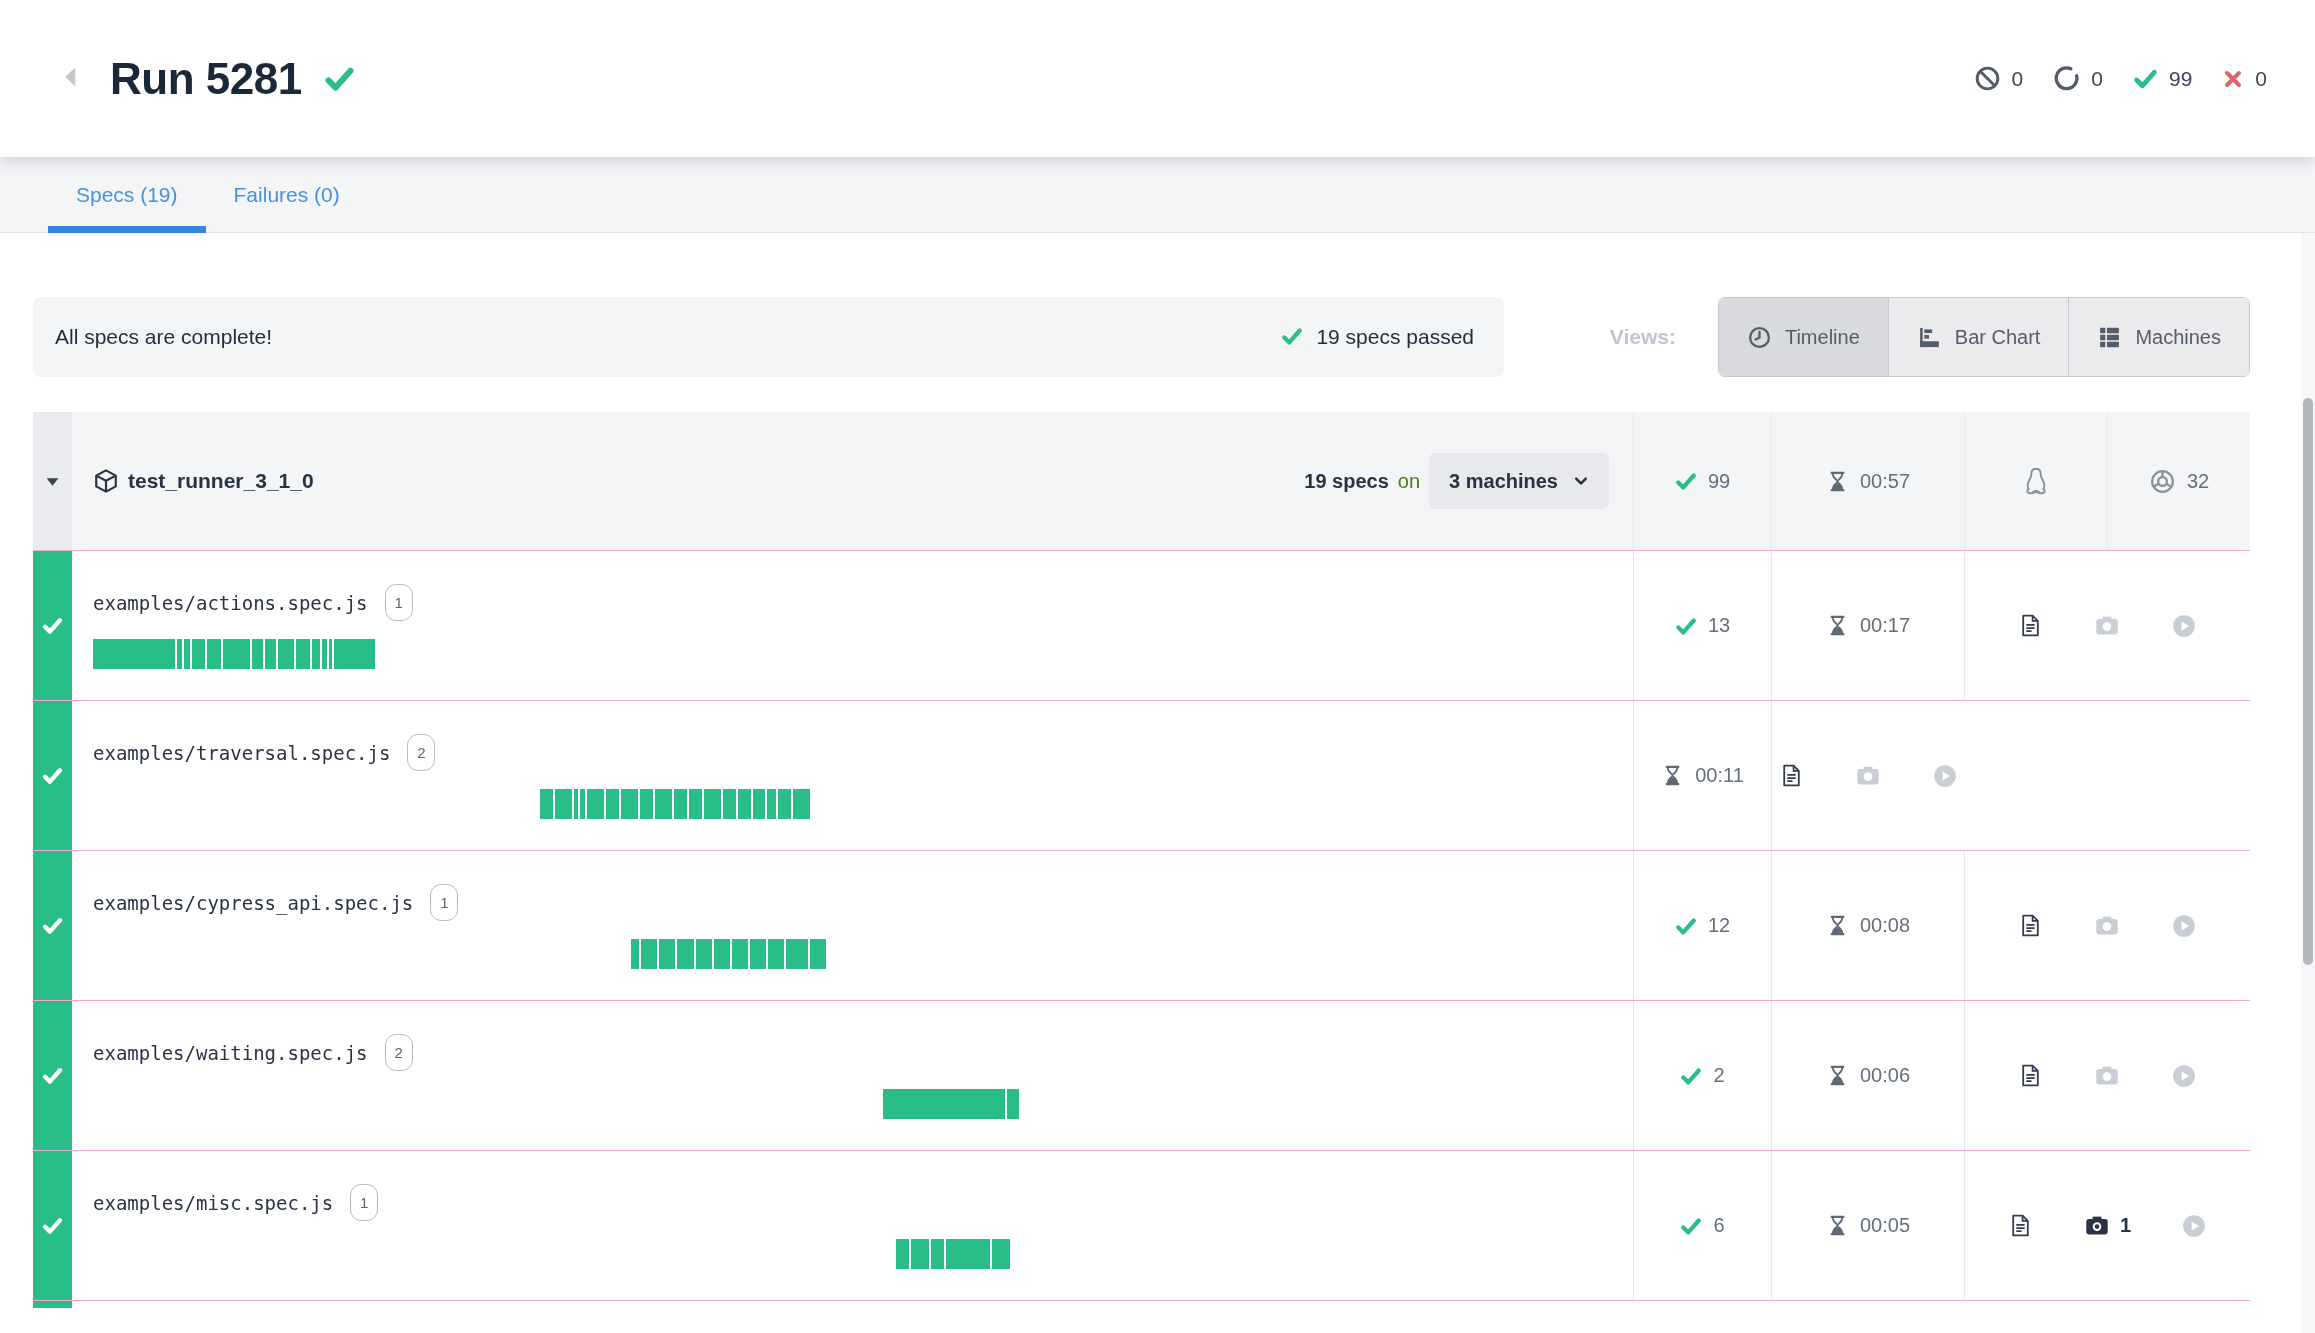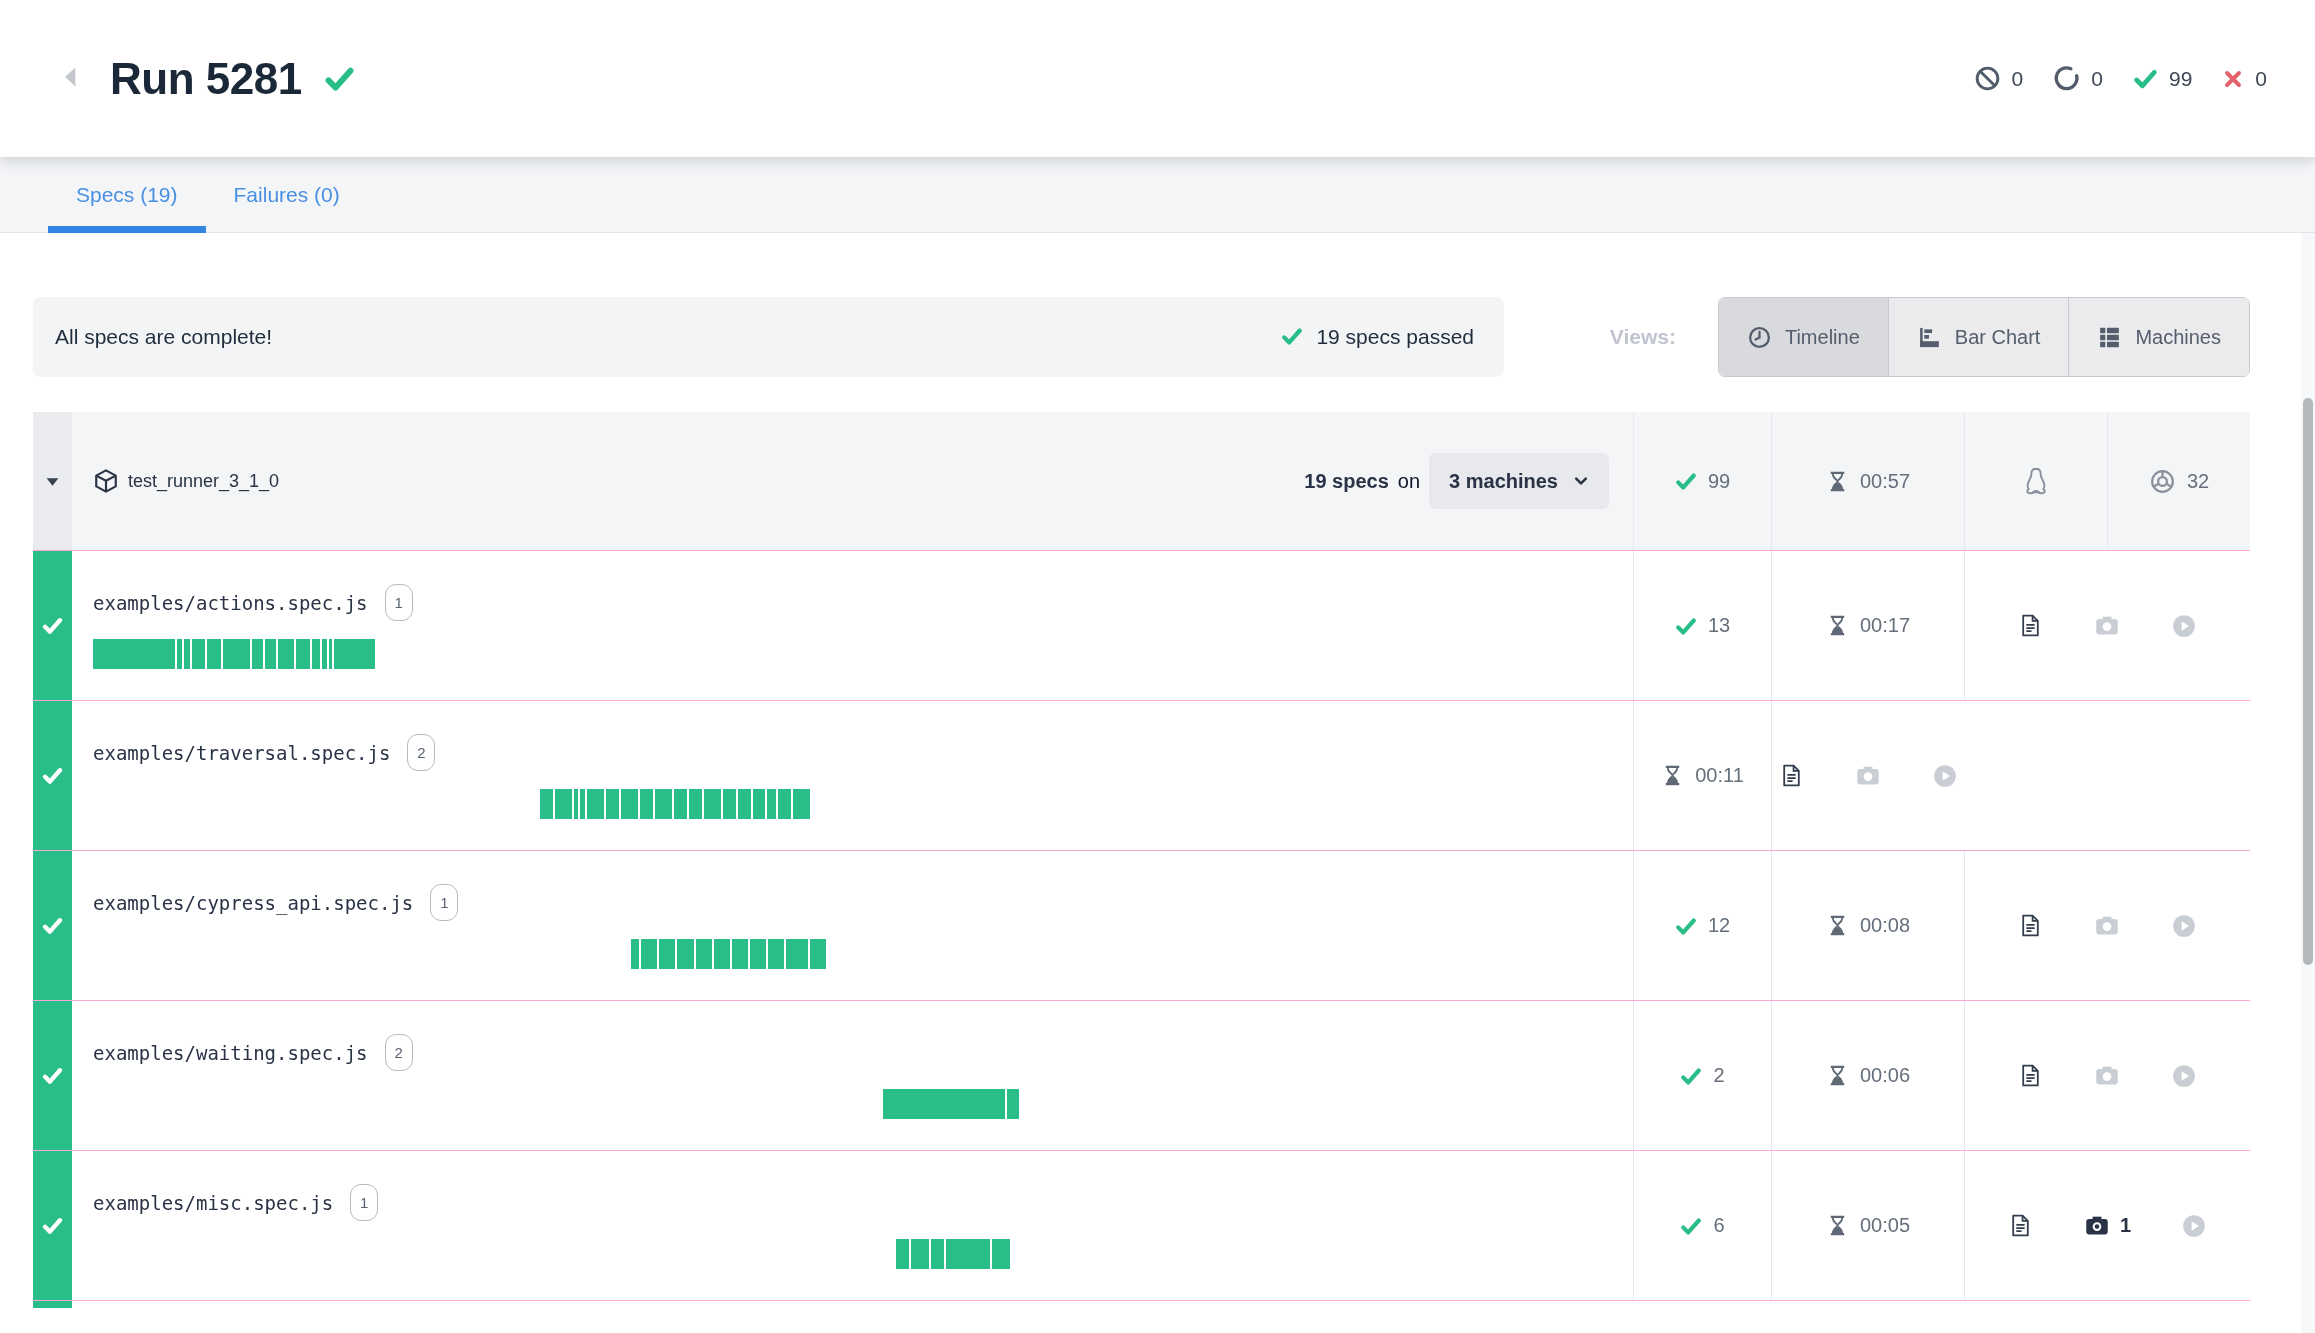--- a/index.html
+++ b/index.html
@@ -44,24 +44,24 @@
   .view-btn .ic { display:flex; color:#545d6c; }
 
   
   .run-table { margin-top:35px; }
   .group-row { display:grid; grid-template-columns:39px 1fr 138px 193px 143px 143px;
     height:138px; background:#f3f5f7; }
   .caret-cell { background:#e9ebee; display:flex; align-items:center; justify-content:center; cursor:pointer; }
   .caret-cell .ic { color:#39414f; display:flex; }
   .group-main { display:flex; align-items:center; padding:0 24px 0 21px; min-width:0; }
   .pkg-ic { color:#2a3346; display:flex; margin-right:9px; }
-  .group-name { font-size:18px; font-weight:400; color:#2a3346; }
+  .group-name { font-size:21px; font-weight:700; color:#2a3346; }
   .group-right { margin-left:auto; display:flex; align-items:center; gap:9px; font-size:20px; color:#2a3346; }
   .group-specs-count { font-weight:700; }
-  .group-on { font-weight:400; color:#0f172a; }
+  .group-on { font-weight:400; color:#4d7c0f; }
   .machines-btn { background:#e7e9ec; border-radius:6px; height:56px; padding:0 20px;
     display:flex; align-items:center; gap:15px; font-size:20px; color:#2a3346; font-weight:600; cursor:pointer; }
   .machines-btn .ic { color:#2a3346; display:flex; }
 
   .stat-cell { display:flex; align-items:center; justify-content:center; gap:11px;
     border-left:1px solid #e7e9ec; font-size:20px; color:#666f7c; }
   .stat-cell .check { color:#29bd88; display:flex; }
   .stat-cell .hour { color:#5f6875; display:flex; }
   .stat-cell .osic { color:#8a919c; display:flex; }
   .stat-cell .brow { color:#8a919c; display:flex; }

